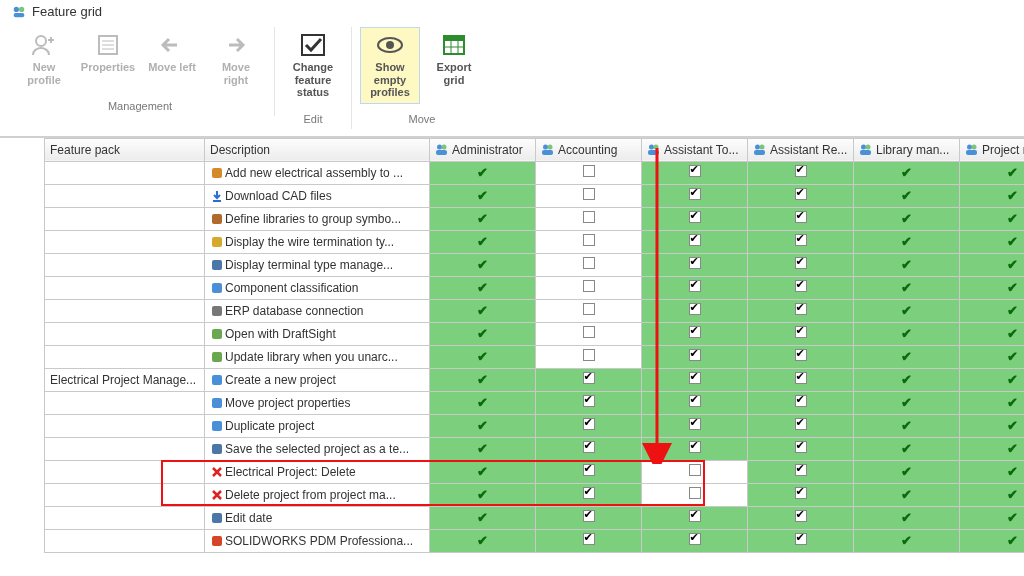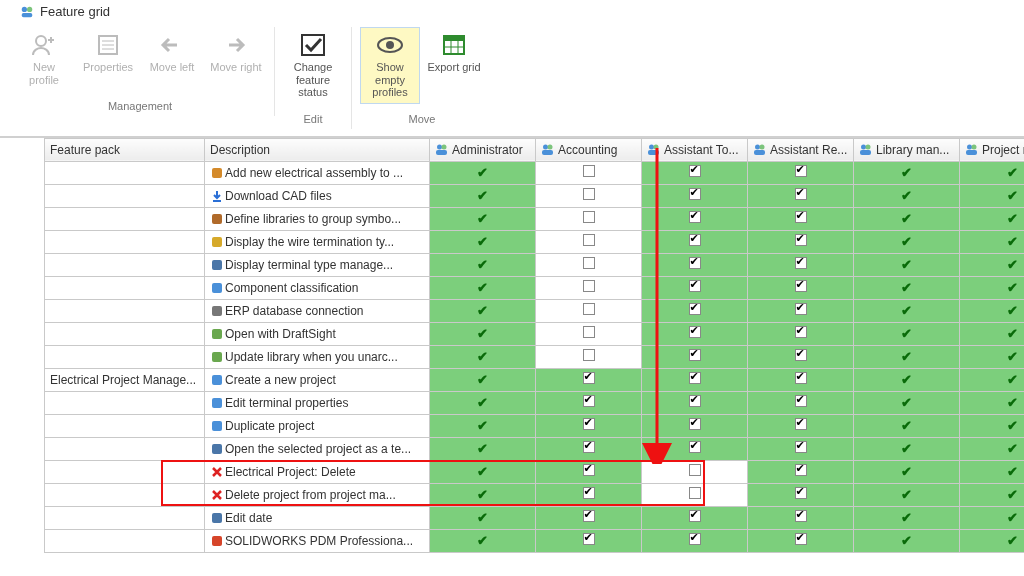--- a/index.html
+++ b/index.html
@@ -1,23 +1,23 @@
 <!DOCTYPE html>
 <html><head>
 <meta charset="utf-8">
 <style>
   * { box-sizing: border-box; margin: 0; padding: 0; }
   body { font-family: "Segoe UI", Tahoma, sans-serif; font-size: 12px; background: #fff; color: #333; width: 1024px; height: 576px; overflow: hidden; }
-  .titlebar { display: flex; align-items: center; padding: 4px 20px; font-size: 13px; color: #333; }
+  .titlebar { display: flex; align-items: center; padding: 4px 12px; font-size: 13px; color: #333; }
   .titlebar .app-icon { width: 14px; height: 14px; margin-right: 6px; display: inline-block; }
   .ribbon { display: flex; align-items: flex-start; padding: 4px 6px 0 6px; border-bottom: 1px solid transparent; }
   .ribbon-group { display: flex; flex-direction: column; align-items: center; padding: 0 8px 4px 8px; border-right: 1px solid #e5e5e5; }
   .ribbon-group:last-child { border-right: none; }
   .ribbon-buttons { display: flex; gap: 4px; }
-  .rbtn { display: flex; flex-direction: column; align-items: center; justify-content: flex-start; width: 60px; padding: 4px 2px; cursor: pointer; text-align: center; font-size: 11px; color: #555; line-height: 1.15; border: 1px solid transparent; }
+  .rbtn { display: flex; flex-direction: column; align-items: center; justify-content: flex-start; width: 60px; padding: 4px 2px; cursor: pointer; text-align: center; font-size: 11px; color: #555; line-height: 1.15; border: 1px solid transparent; font-weight: bold; }
   .rbtn.disabled { color: #b0b0b0; }
   .rbtn.active { background: #fef9c3; border: 1px solid #c0d8ef; }
   .rbtn .ricon { width: 30px; height: 26px; margin-bottom: 3px; display: flex; align-items: center; justify-content: center; }
   .ribbon-group-label { font-size: 11px; color: #777; margin-top: 9px; }
   .grid-wrap { border-top: 2px solid #d0d0d0; margin-top: 6px; padding-left: 44px; }
   table.grid { border-collapse: collapse; width: 100%; table-layout: fixed; }
   table.grid th, table.grid td { border: 1px solid #c9c9c9; padding: 3px 5px; font-size: 12px; height: 23px; vertical-align: middle; white-space: nowrap; overflow: hidden; text-overflow: ellipsis; }
   table.grid th { background: linear-gradient(#fdfdfd,#ececec); font-weight: normal; text-align: left; }
   table.grid th.profile-col { text-align: center; }
   .desc-cell { display: flex; align-items: center; gap: 1px; }
@@ -406,21 +406,21 @@
         </tr>
         <tr>
           <td></td>
           <td>
             <span class="desc-cell">
               <span class="row-icon">
                 <svg width="12" height="12">
                   <rect x="1" y="1" width="10" height="10" rx="2" fill="#4a90d9"></rect>
                 </svg>
               </span>
-              <span>Edit terminal properties</span>
+              <span>Move project properties</span>
             </span>
           </td>
           <td class="cell on"><span class="tick">✔</span></td>
           <td class="cell on"><span class="box checked"></span></td>
           <td class="cell on"><span class="box checked"></span></td>
           <td class="cell on"><span class="box checked"></span></td>
           <td class="cell on"><span class="tick">✔</span></td>
           <td class="cell on"><span class="tick">✔</span></td>
         </tr>
         <tr>
@@ -444,21 +444,21 @@
         </tr>
         <tr>
           <td></td>
           <td>
             <span class="desc-cell">
               <span class="row-icon">
                 <svg width="12" height="12">
                   <rect x="1" y="1" width="10" height="10" rx="2" fill="#4a76a8"></rect>
                 </svg>
               </span>
-              <span>Open the selected project as a te...</span>
+              <span>Save the selected project as a te...</span>
             </span>
           </td>
           <td class="cell on"><span class="tick">✔</span></td>
           <td class="cell on"><span class="box checked"></span></td>
           <td class="cell on"><span class="box checked"></span></td>
           <td class="cell on"><span class="box checked"></span></td>
           <td class="cell on"><span class="tick">✔</span></td>
           <td class="cell on"><span class="tick">✔</span></td>
         </tr>
         <tr>

